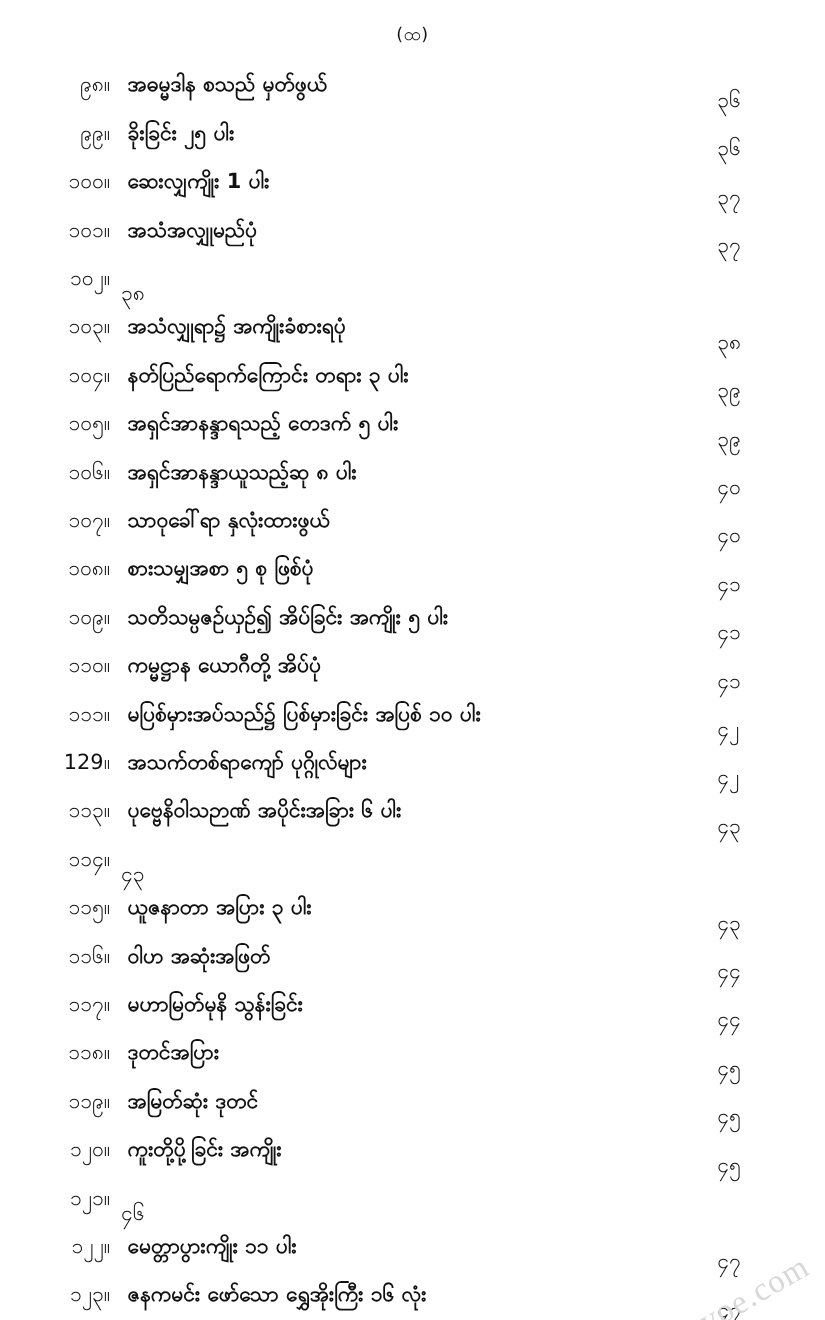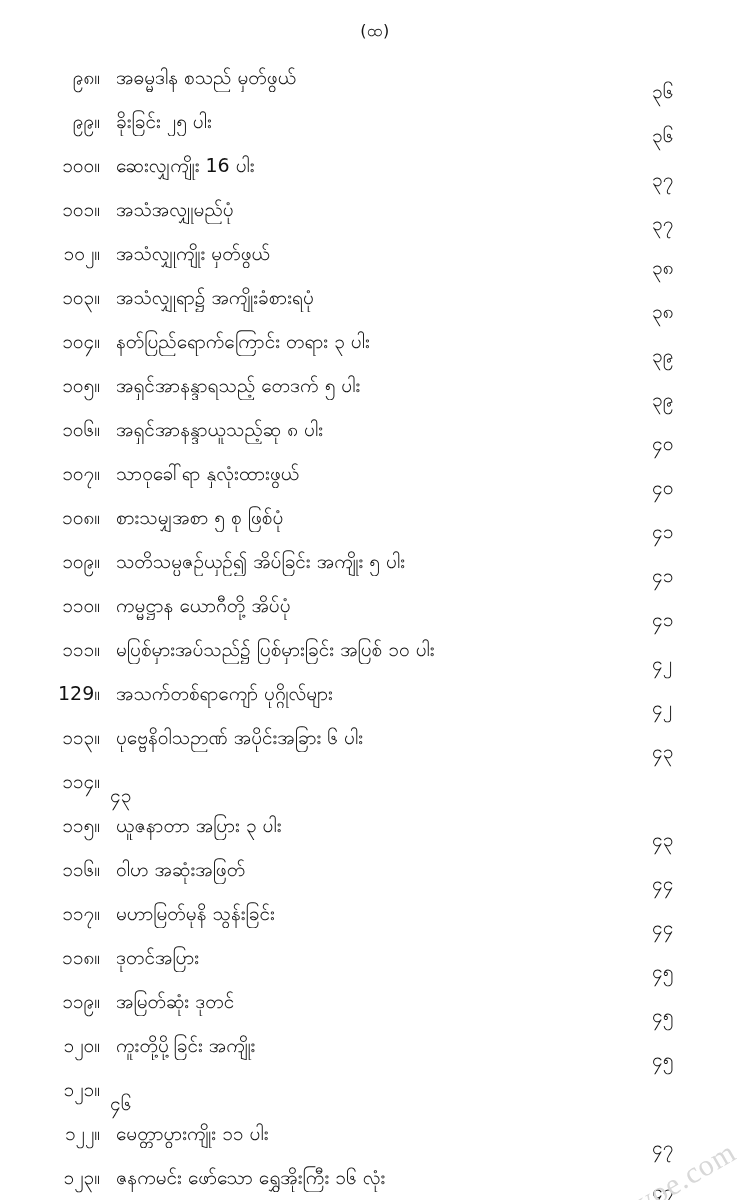--- a/index.html
+++ b/index.html
@@ -51,20 +51,21 @@
     color: #111;
   }
   .toc-title {
     flex: 1 1 auto;
     font-size: 19px;
     line-height: 30px;
     padding-left: 6px;
     white-space: nowrap;
     overflow: hidden;
     color: #111;
+    font-weight: bold;
   }
   .toc-page {
     flex: 0 0 70px;
     text-align: left;
     font-size: 19px;
     line-height: 30px;
     position: relative;
     top: 14px;
     color: #111;
     white-space: nowrap;
@@ -99,33 +100,32 @@
     </div>
 
     <div class="toc-row">
       <div class="toc-num">၉၉။</div>
       <div class="toc-title">ခိုးခြင်း ၂၅ ပါး</div>
       <div class="toc-page">၃၆</div>
     </div>
 
     <div class="toc-row">
       <div class="toc-num">၁၀၀။</div>
-      <div class="toc-title">ဆေးလျှကျိုး 16 ပါး</div>
+      <div class="toc-title">ဆေးလျှကျိုး 1 ပါး</div>
       <div class="toc-page">၃၇</div>
     </div>
 
     <div class="toc-row">
       <div class="toc-num">၁၀၁။</div>
       <div class="toc-title">အသံအလျှုမည်ပုံ</div>
       <div class="toc-page">၃၇</div>
     </div>
 
     <div class="toc-row">
       <div class="toc-num">၁၀၂။</div>
-      <div class="toc-title">အသံလျှုကျိုး မှတ်ဖွယ်</div>
       <div class="toc-page">၃၈</div>
     </div>
 
     <div class="toc-row">
       <div class="toc-num">၁၀၃။</div>
       <div class="toc-title">အသံလျှုရာ၌ အကျိုးခံစားရပုံ</div>
       <div class="toc-page">၃၈</div>
     </div>
 
     <div class="toc-row">

